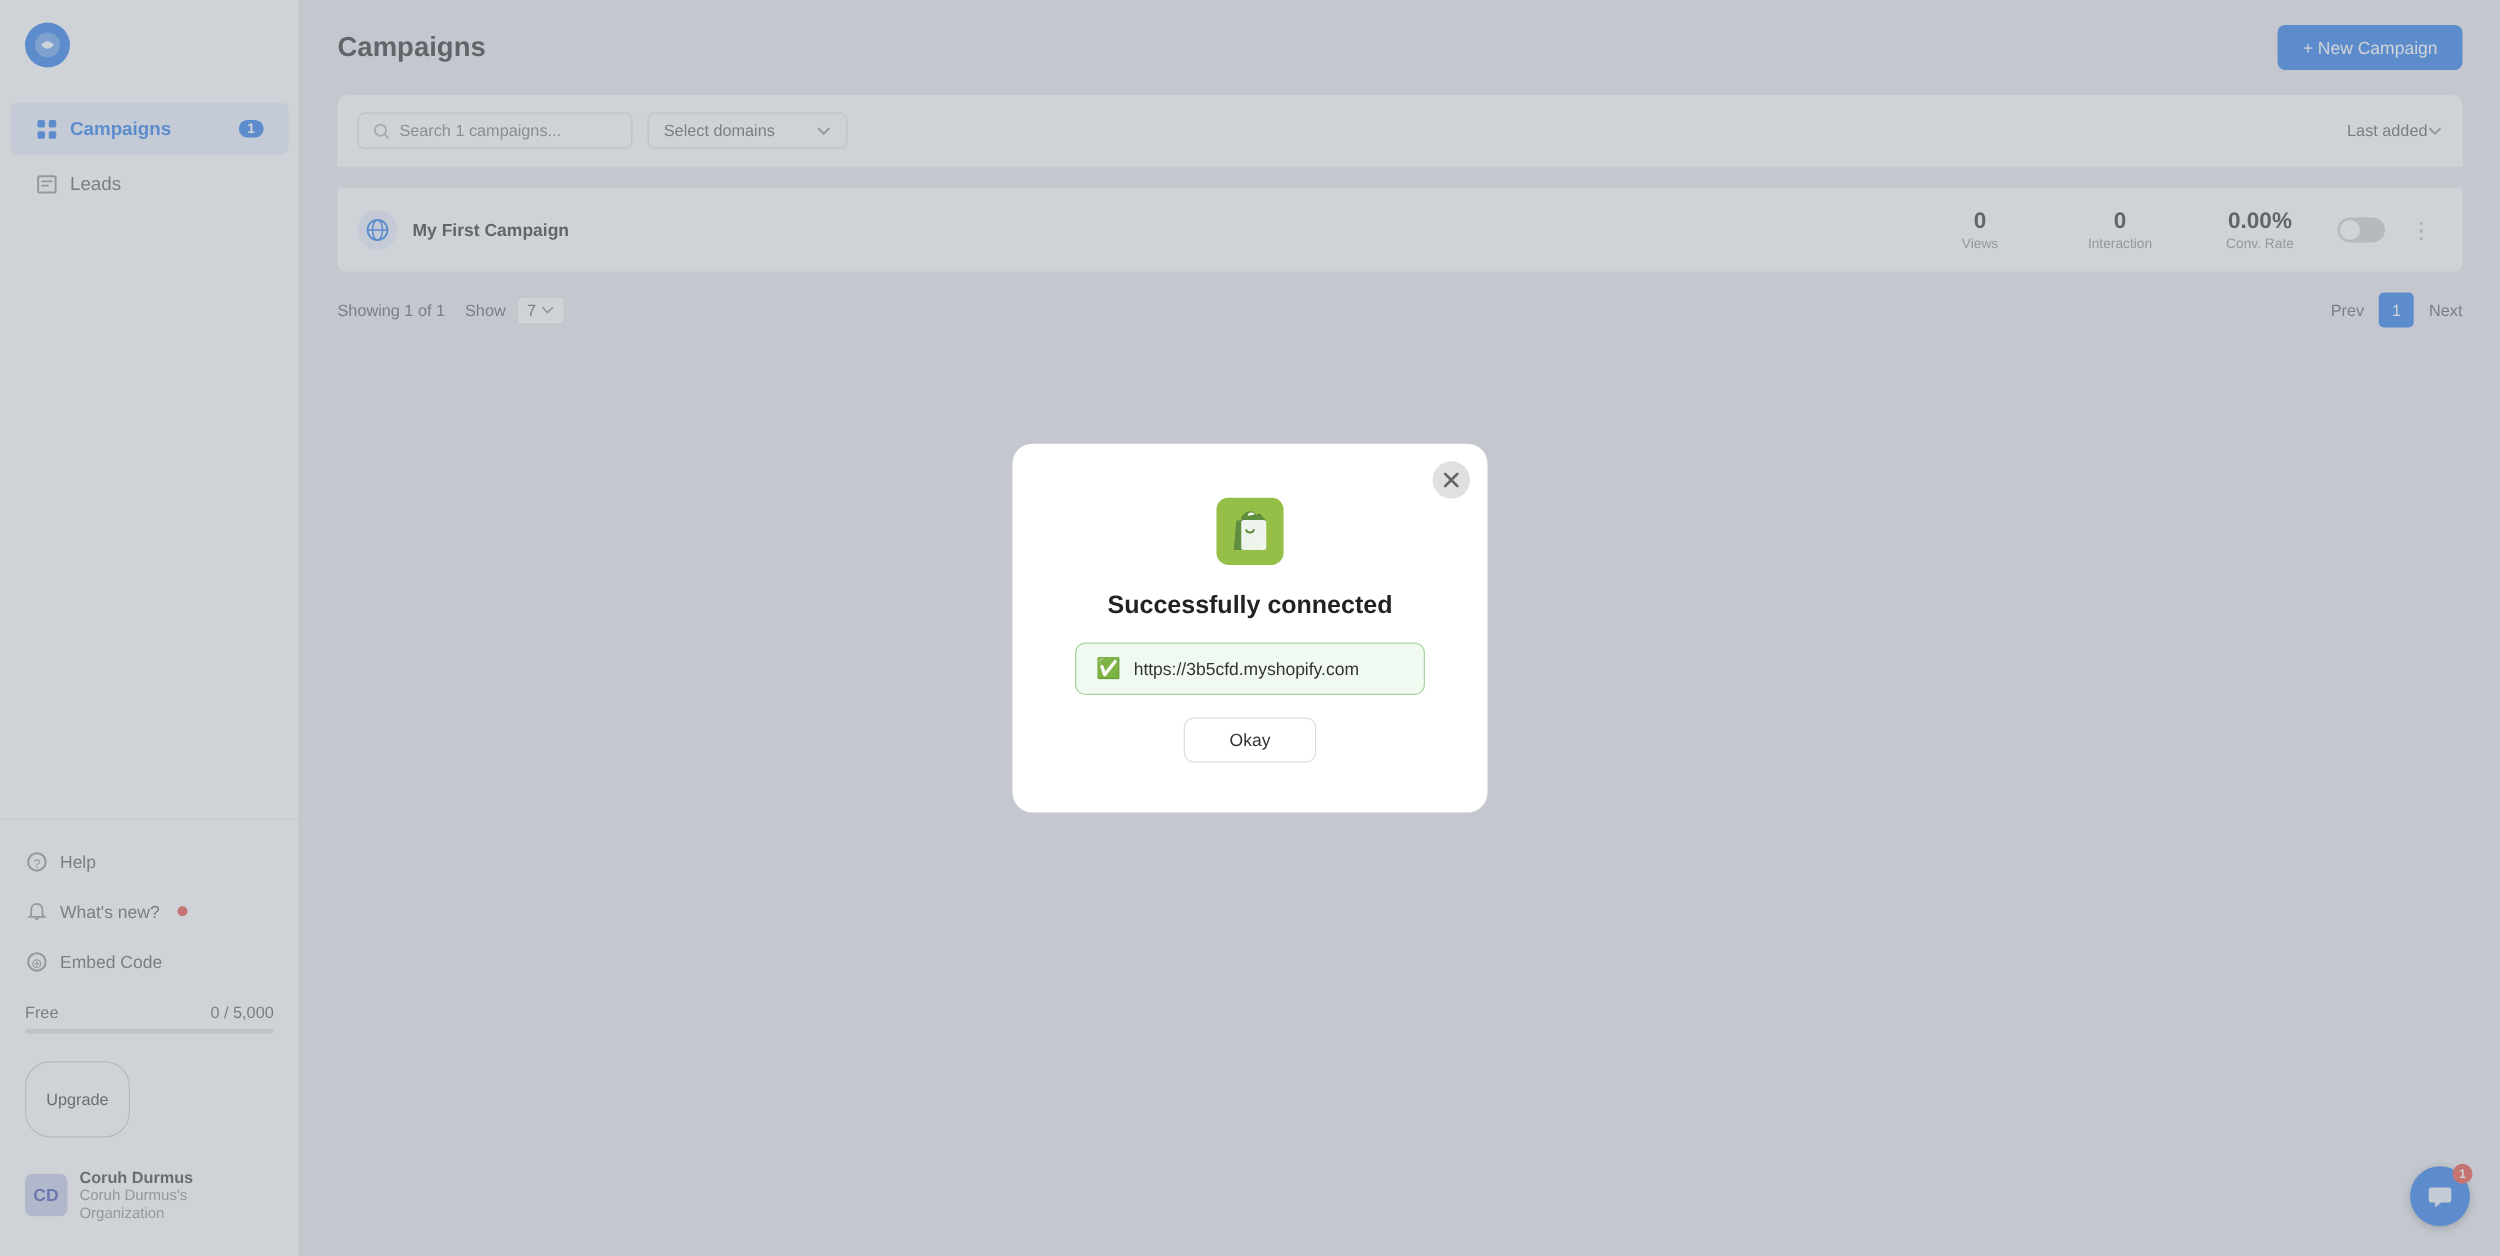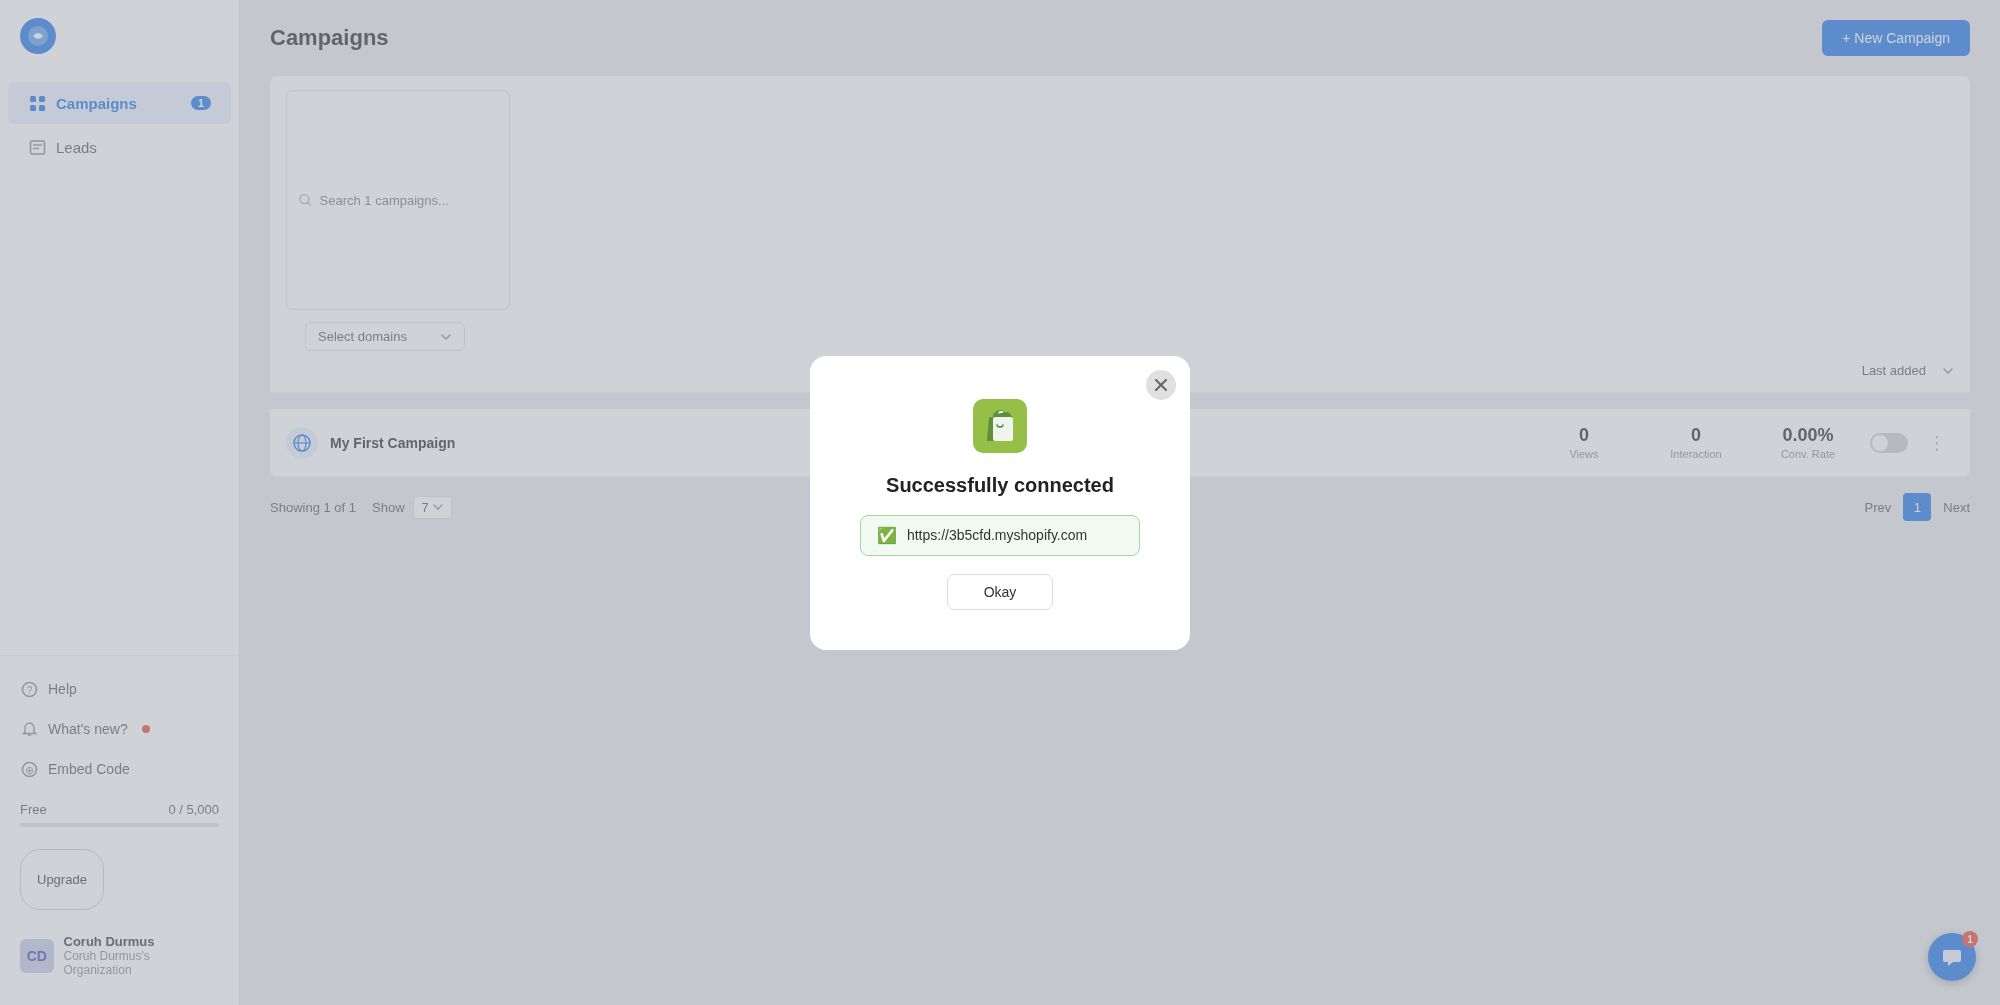--- a/index.html
+++ b/index.html
@@ -183,28 +183,27 @@
       align-items: center;
       gap: 6px;
     }
 
     .main-content {
       padding: 0 30px 30px;
       flex: 1;
     }
     .filter-bar {
       display: flex;
-      align-items: flex-start;
+      align-items: center;
       gap: 12px;
       margin-bottom: 16px;
       background: white;
       padding: 14px 16px;
       border-radius: 8px 8px 0 0;
       border-bottom: 1px solid #eee;
-      flex-direction: column;
     }
     .search-input-wrap {
       display: flex;
       align-items: center;
       border: 1px solid #ddd;
       border-radius: 6px;
       padding: 6px 12px;
       gap: 8px;
       background: white;
       flex: 0 0 220px;
@@ -223,27 +222,26 @@
       border: 1px solid #ddd;
       border-radius: 6px;
       padding: 6px 12px;
       gap: 8px;
       background: white;
       font-size: 13px;
       color: #555;
       cursor: pointer;
       min-width: 160px;
       justify-content: space-between;
-      margin-left: 19px;
     }
     .sort-select {
       margin-left: auto;
       display: flex;
       align-items: center;
-      gap: 16px;
+      gap: 0;
       font-size: 13px;
       color: #555;
       cursor: pointer;
     }
 
     .campaign-table {
       background: white;
       border-radius: 0 0 8px 8px;
     }
     .campaign-row {

